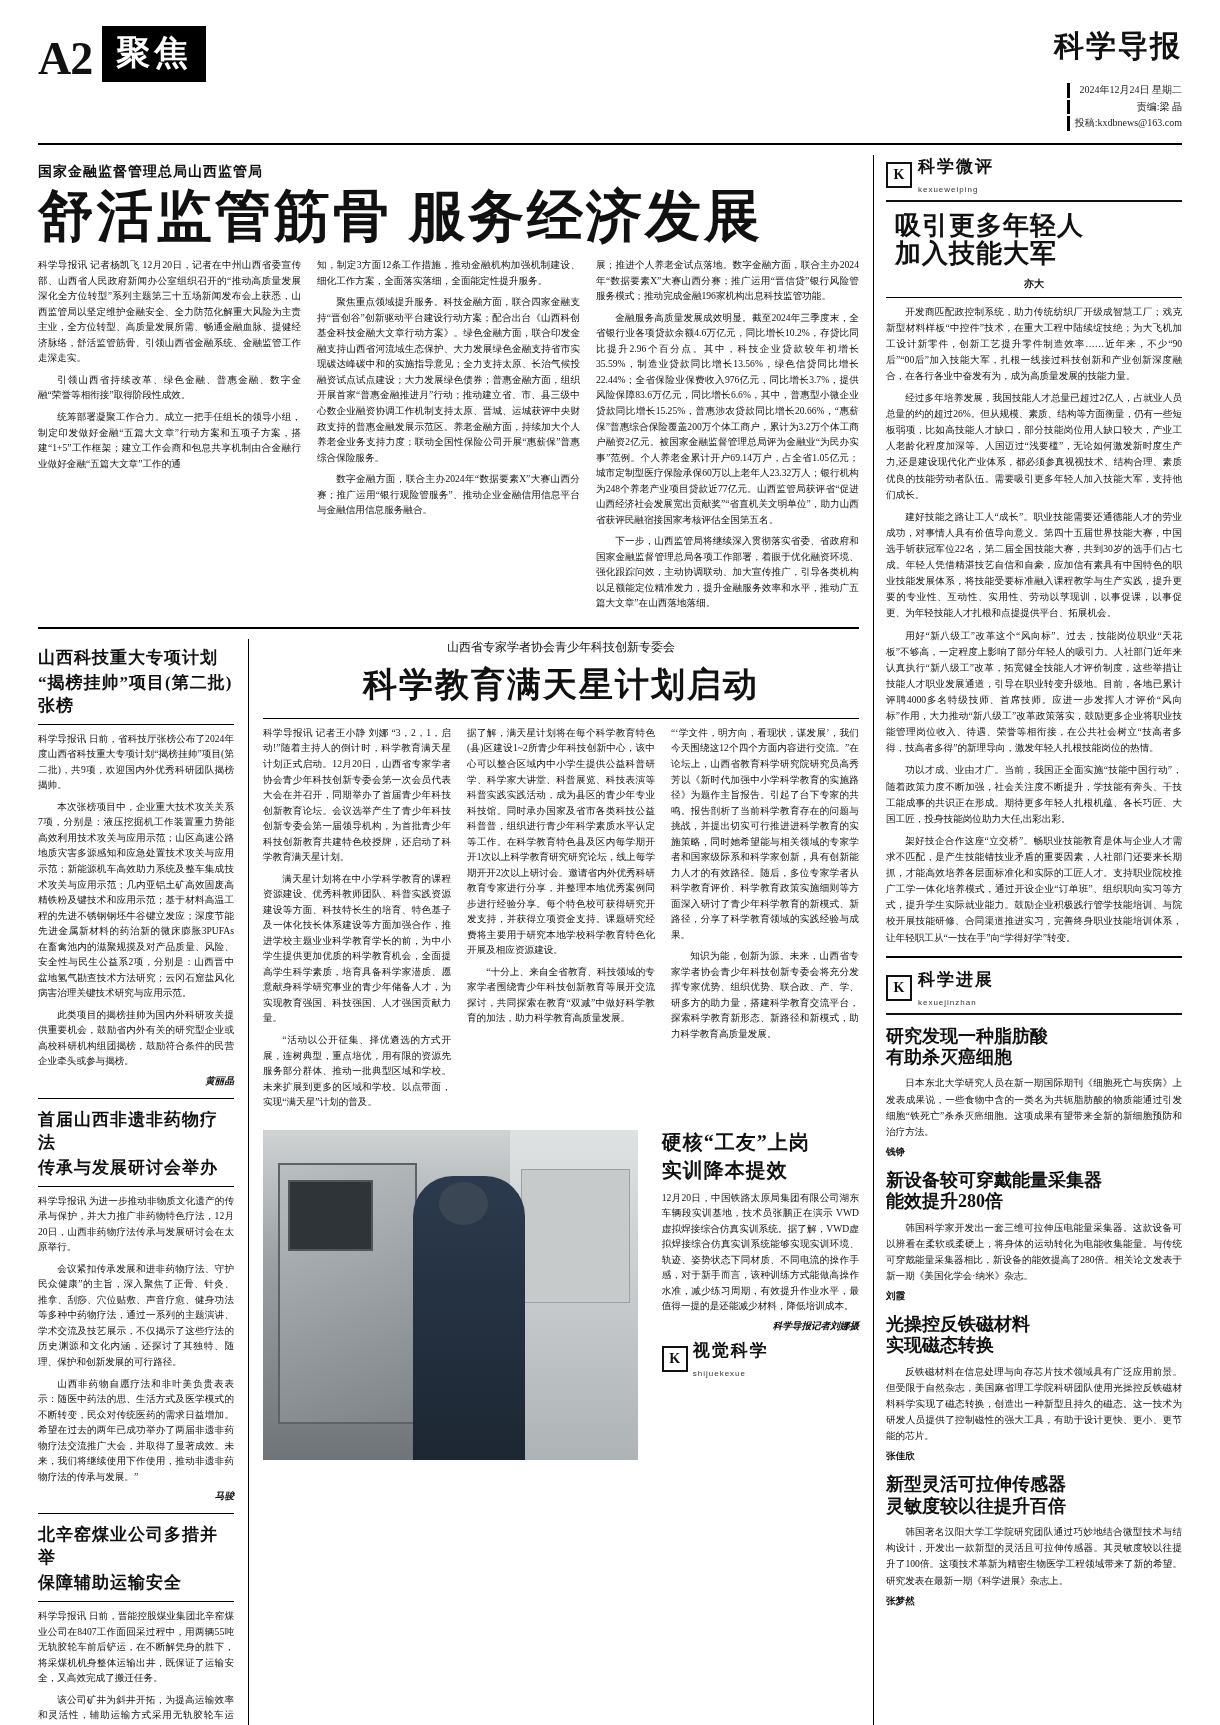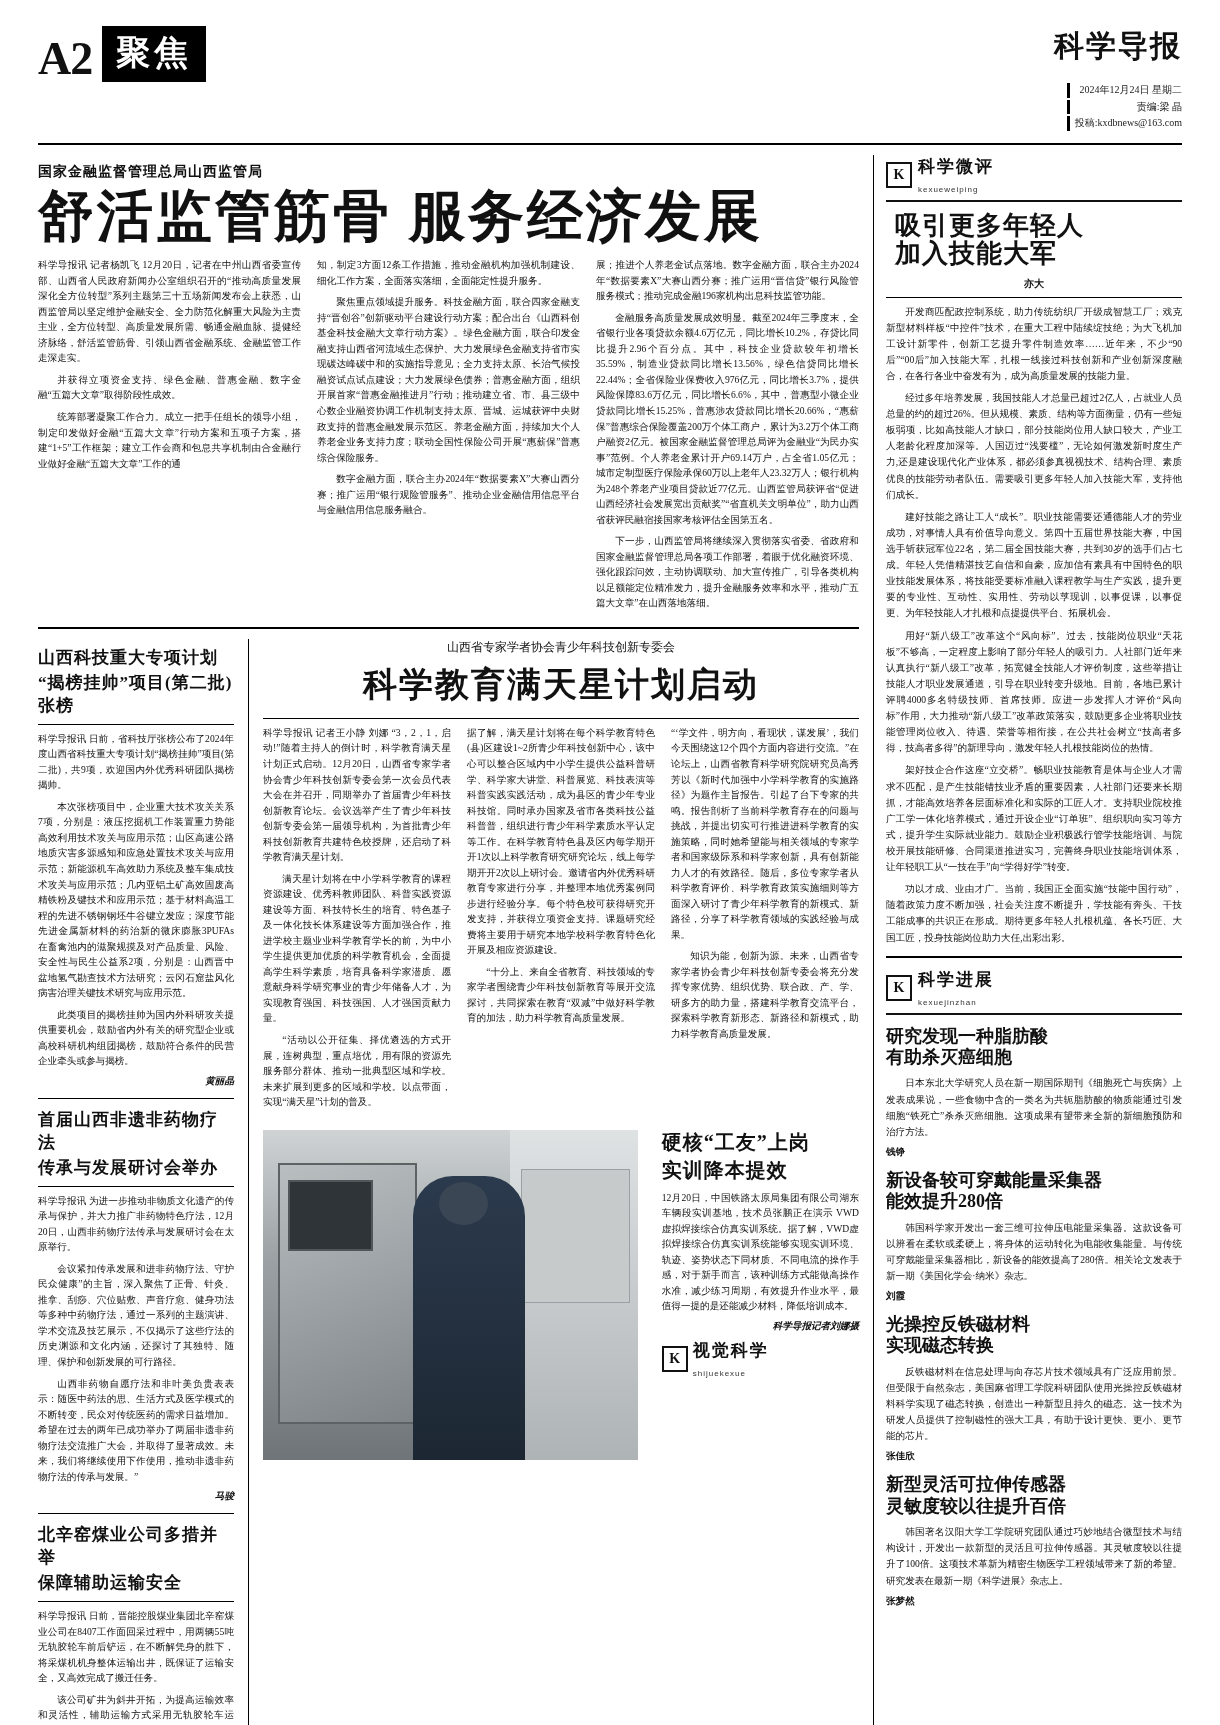--- a/index.html
+++ b/index.html
@@ -84,21 +84,21 @@
     <div class="maingrid">
 
       <div class="left-zone">
 
         <div class="kicker">国家金融监督管理总局山西监管局</div>
         <div class="headline">舒活监管筋骨 服务经济发展</div>
 
         <div class="cols3">
           <div class="col">
             <p class="body first">科学导报讯 记者杨凯飞 12月20日，记者在中州山西省委宣传部、山西省人民政府新闻办公室组织召开的“推动高质量发展深化全方位转型”系列主题第三十五场新闻发布会上获悉，山西监管局以坚定维护金融安全、全力防范化解重大风险为主责主业，全方位转型、高质量发展所需、畅通金融血脉、提健经济脉络，舒活监管筋骨、引领山西省金融系统、金融监管工作走深走实。</p>
-            <p class="body">并获得立项资金支持、绿色金融、普惠金融、数字金融“五篇大文章”取得阶段性成效。</p>
+            <p class="body">引领山西省持续改革、绿色金融、普惠金融、数字金融“荣誉等相衔接”取得阶段性成效。</p>
             <p class="body">统筹部署凝聚工作合力。成立一把手任组长的领导小组，制定印发做好金融“五篇大文章”行动方案和五项子方案，搭建“1+5”工作框架；建立工作会商和包息共享机制由合金融行业做好金融“五篇大文章”工作的通</p>
           </div>
           <div class="col">
             <p class="body first">知，制定3方面12条工作措施，推动金融机构加强机制建设、细化工作方案，全面落实落细，全面能定性提升服务。</p>
             <p class="body">聚焦重点领域提升服务。科技金融方面，联合四家金融支持“晋创谷”创新驱动平台建设行动方案；配合出台《山西科创基金科技金融大文章行动方案》。绿色金融方面，联合印发金融支持山西省河流域生态保护、大力发展绿色金融支持省市实现碳达峰碳中和的实施指导意见；全力支持太原、长治气候投融资试点试点建设；大力发展绿色债券；普惠金融方面，组织开展首家“普惠金融推进月”行动；推动建立省、市、县三级中心数企业融资协调工作机制支持太原、晋城、运城获评中央财政支持的普惠金融发展示范区。养老金融方面，持续加大个人养老金业务支持力度；联动全国性保险公司开展“惠薪保”普惠综合保险服务。</p>
             <p class="body">数字金融方面，联合主办2024年“数据要素X”大赛山西分赛；推广运用“银行观险管服务”、推动企业金融信用信息平台与金融信用信息服务融合。</p>
           </div>
           <div class="col">
             <p class="body first">展；推进个人养老金试点落地。数字金融方面，联合主办2024年“数据要素X”大赛山西分赛；推广运用“晋信贷”银行风险管服务模式；推动完成金融196家机构出息科技监管功能。</p>
             <p class="body">金融服务高质量发展成效明显。截至2024年三季度末，全省银行业各项贷款余额4.6万亿元，同比增长10.2%，存贷比同比提升2.96个百分点。其中，科技企业贷款较年初增长35.59%，制造业贷款同比增长13.56%，绿色信贷同比增长22.44%；全省保险业保费收入976亿元，同比增长3.7%，提供风险保障83.6万亿元，同比增长6.6%，其中，普惠型小微企业贷款同比增长15.25%，普惠涉农贷款同比增长20.66%，“惠薪保”普惠综合保险覆盖200万个体工商户，累计为3.2万个体工商户融资2亿元。被国家金融监督管理总局评为金融业“为民办实事”范例。个人养老金累计开户69.14万户，占全省1.05亿元；城市定制型医疗保险承保60万以上老年人23.32万人；银行机构为248个养老产业项目贷款近77亿元。山西监管局获评省“促进山西经济社会发展宽出贡献奖”“省直机关文明单位”，助力山西省获评民融宿接国家考核评估全国第五名。</p>
@@ -208,22 +208,22 @@
         </div>
 
         <div class="rc-title">吸引更多年轻人</div>
         <div class="rc-title" style="margin-top:-10px">加入技能大军</div>
         <div class="small-center">亦大</div>
         <div class="hr-thin"></div>
         <p class="rbody">开发商匹配政控制系统，助力传统纺织厂开级成智慧工厂；戏克新型材料样板“中控件”技术，在重大工程中陆续绽技绝；为大飞机加工设计新零件，创新工艺提升零件制造效率……近年来，不少“90后”“00后”加入技能大军，扎根一线接过科技创新和产业创新深度融合，在各行各业中奋发有为，成为高质量发展的技能力量。</p>
         <p class="rbody">经过多年培养发展，我国技能人才总量已超过2亿人，占就业人员总量的约的超过26%。但从规模、素质、结构等方面衡量，仍有一些短板弱项，比如高技能人才缺口，部分技能岗位用人缺口较大，产业工人老龄化程度加深等。人国迈过“浅要槛”，无论如何激发新时度生产力,还是建设现代化产业体系，都必须参真视视技术、结构合理、素质优良的技能劳动者队伍。需要吸引更多年轻人加入技能大军，支持他们成长。</p>
         <p class="rbody">建好技能之路让工人“成长”。职业技能需要还通德能人才的劳业成功，对事情人具有价值导向意义。第四十五届世界技能大赛，中国选手斩获冠军位22名，第二届全国技能大赛，共到30岁的选手们占七成。年轻人凭借精湛技艺自信和自豪，应加信有素具有中国特色的职业技能发展体系，将技能受要标准融入课程教学与生产实践，提升更要的专业性、互动性、实用性、劳动以莩现训，以事促课，以事促更、为年轻技能人才扎根和点提提供平台、拓展机会。</p>
         <p class="rbody">用好“新八级工”改革这个“风向标”。过去，技能岗位职业“天花板”不够高，一定程度上影响了部分年轻人的吸引力。人社部门近年来认真执行“新八级工”改革，拓宽健全技能人才评价制度，这些举措让技能人才职业发展通道，引导在职业转变升级地。目前，各地已累计评聘4000多名特级技师、首席技师。应进一步发挥人才评价“风向标”作用，大力推动“新八级工”改革政策落实，鼓励更多企业将职业技能管理岗位收入、待遇、荣誉等相衔接，在公共社会树立“技高者多得，技高者多得”的新理导向，激发年轻人扎根技能岗位的热情。</p>
+        <p class="rbody">功以才成、业由才广。当前，我国正全面实施“技能中国行动”，随着政策力度不断加强，社会关注度不断提升，学技能有奔头、干技工能成事的共识正在形成。期待更多年轻人扎根机蕴、各长巧匠、大国工匠，投身技能岗位助力大任,出彩出彩。</p>
         <p class="rbody">架好技企合作这座“立交桥”。畅职业技能教育是体与企业人才需求不匹配，是产生技能错技业矛盾的重要因素，人社部门还要来长期抓，才能高效培养各层面标准化和实际的工匠人才。支持职业院校推广工学一体化培养模式，通过开设企业“订单班”、组织职向实习等方式，提升学生实际就业能力。鼓励企业积极践行管学技能培训、与院校开展技能研修、合同渠道推进实习，完善终身职业技能培训体系，让年轻职工从“一技在手”向“学得好学”转变。</p>
-        <p class="rbody">功以才成、业由才广。当前，我国正全面实施“技能中国行动”，随着政策力度不断加强，社会关注度不断提升，学技能有奔头、干技工能成事的共识正在形成。期待更多年轻人扎根机蕴、各长巧匠、大国工匠，投身技能岗位助力大任,出彩出彩。</p>
 
         <div class="divider-h2"></div>
 
         <div class="rc-head">
           <span class="kbox">K</span>
           <span>
             <span class="kname">科学进展</span><br>
             <span class="kpinyin">kexuejinzhan</span>
           </span>
         </div>

